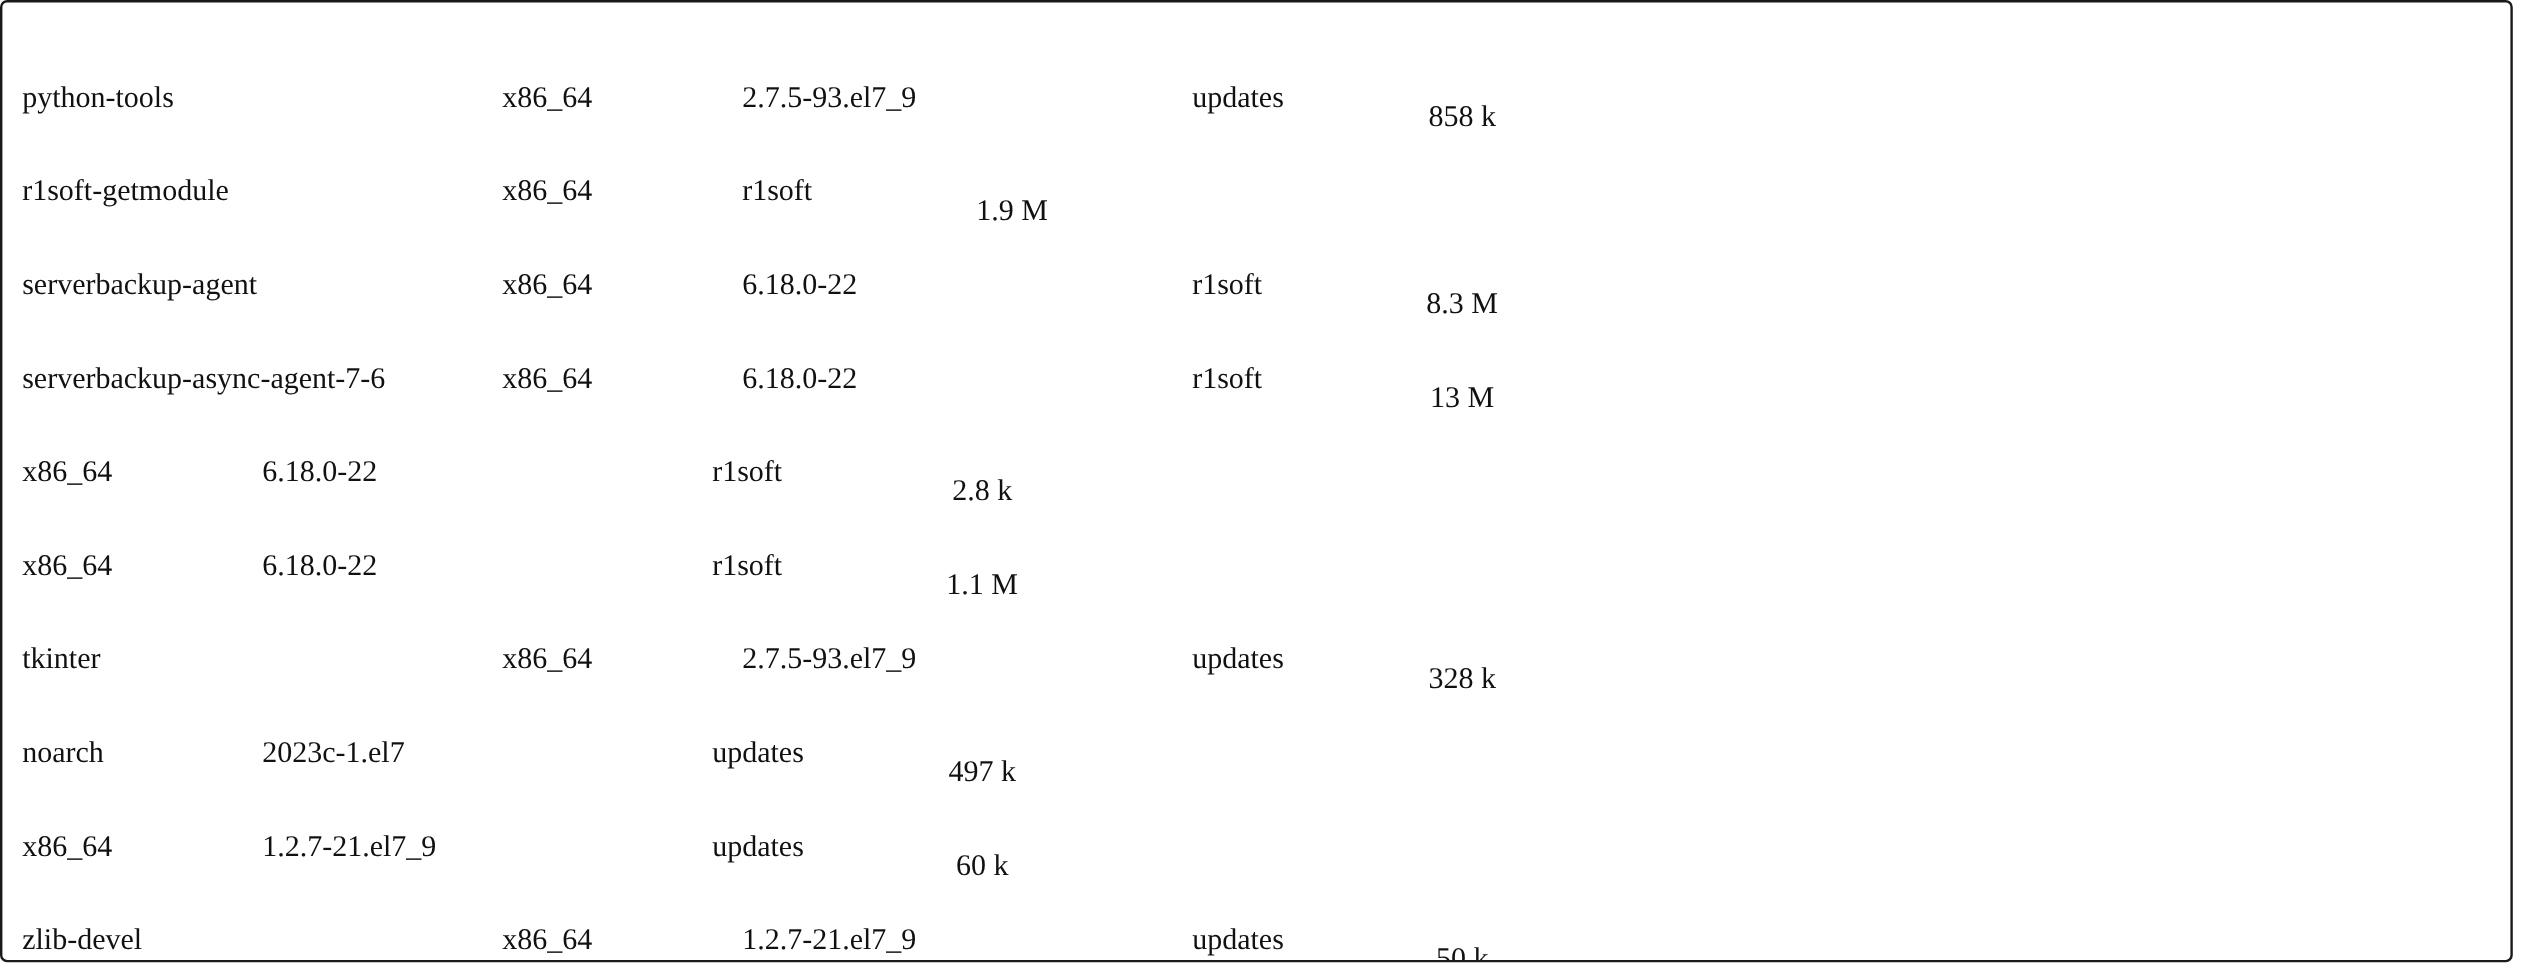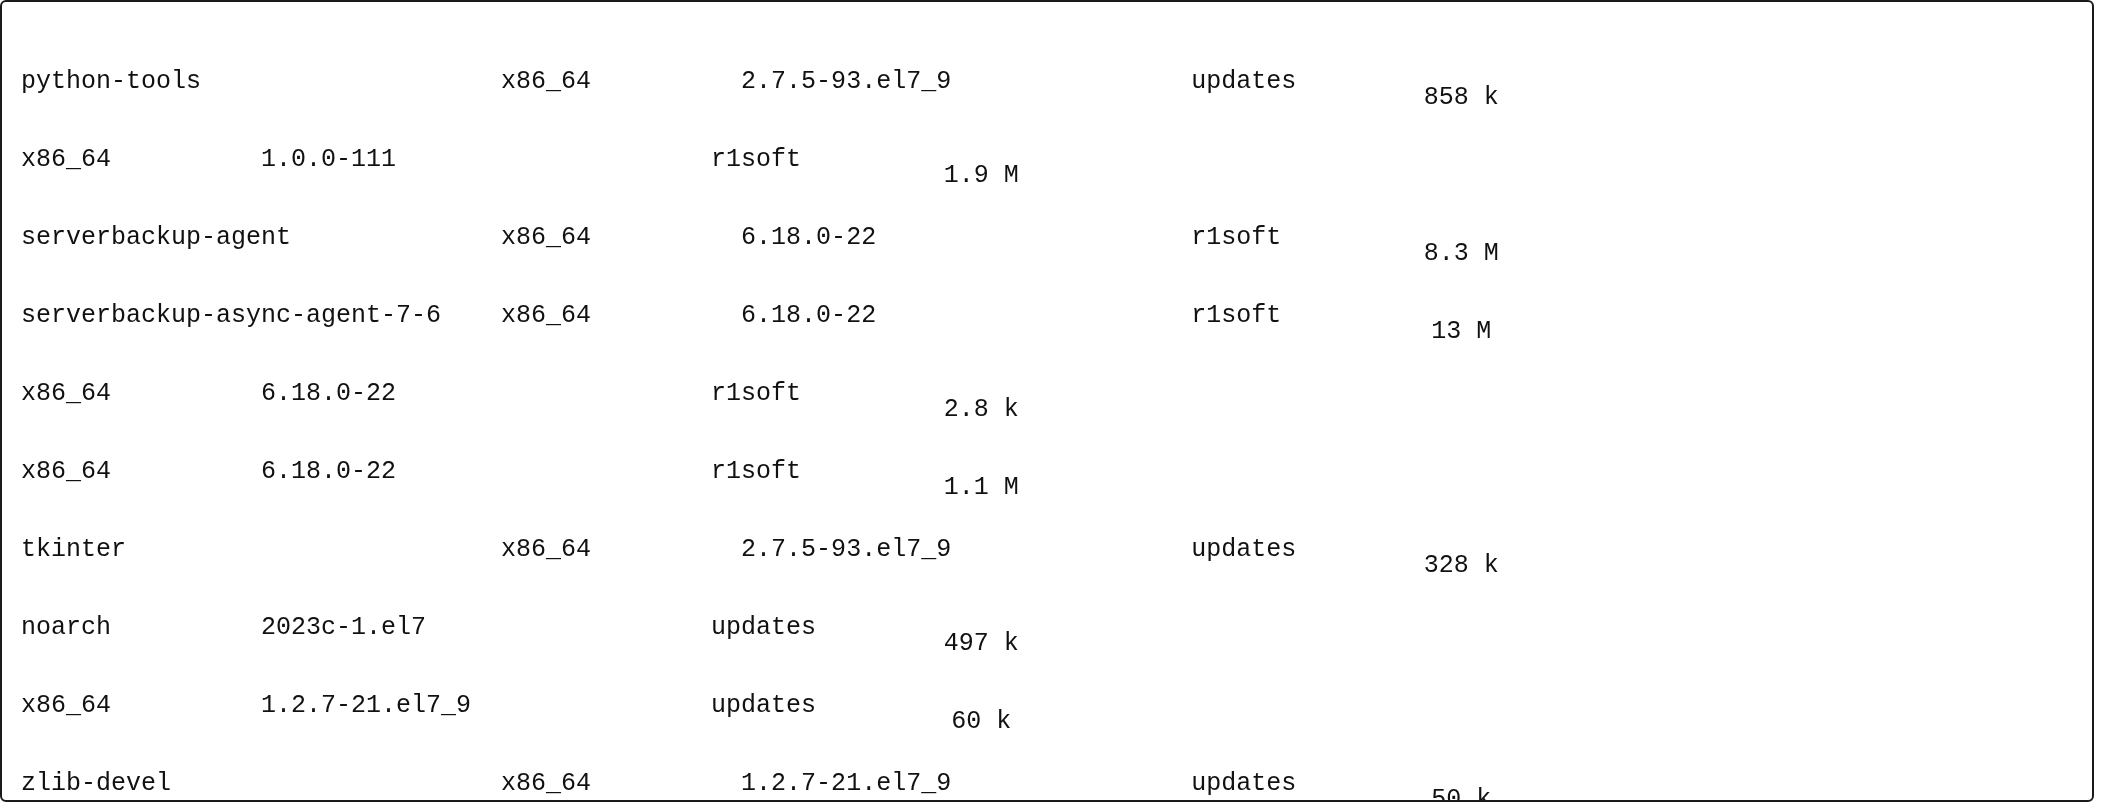--- a/index.html
+++ b/index.html
@@ -7,21 +7,21 @@
     padding: 0;
     background: #fff;
   }
   .terminal {
     width: 2094px;
     height: 802px;
     box-sizing: border-box;
     border: 2px solid #1a1a1a;
     border-radius: 6px;
     background: #ffffff;
-    font-family: Liberation Mono, monospace;
+    font-family: Liberation Serif, serif;
     font-size: 25px;
     line-height: 31px;
     color: #111;
     white-space: pre;
     overflow: hidden;
     padding: 2px 0 0 4px;
   }
   .row {
     display: flex;
   }
@@ -32,21 +32,21 @@
   .c-repo  { display:inline-block; width: 14ch; }
   .c-size  { display:inline-block; width: 8ch; text-align: center; margin-top: 16px; }
   .hdr { }
 </style>
 </head>
 <body>
 
 <div class="terminal">
 <div>
 <div class="row"><span class="pad1"></span><span class="c-name">python-tools</span><span class="c-arch">x86_64</span><span class="c-ver">2.7.5-93.el7_9</span><span class="c-repo">updates</span><span class="c-size">858 k</span></div>
-<div class="row"><span class="pad1"></span><span class="c-arch">x86_64</span><span class="c-ver">1.0.0-111</span><span class="c-repo">r1soft</span><span class="c-size">1.9 M</span></div>
+<div class="row"><span class="pad1"></span><span class="c-name">r1soft-getmodule</span><span class="c-arch">x86_64</span><span class="c-repo">r1soft</span><span class="c-size">1.9 M</span></div>
 <div class="row"><span class="pad1"></span><span class="c-name">serverbackup-agent</span><span class="c-arch">x86_64</span><span class="c-ver">6.18.0-22</span><span class="c-repo">r1soft</span><span class="c-size">8.3 M</span></div>
 <div class="row"><span class="pad1"></span><span class="c-name">serverbackup-async-agent-7-6</span><span class="c-arch">x86_64</span><span class="c-ver">6.18.0-22</span><span class="c-repo">r1soft</span><span class="c-size">13 M</span></div>
 <div class="row"><span class="pad1"></span><span class="c-arch">x86_64</span><span class="c-ver">6.18.0-22</span><span class="c-repo">r1soft</span><span class="c-size">2.8 k</span></div>
 <div class="row"><span class="pad1"></span><span class="c-arch">x86_64</span><span class="c-ver">6.18.0-22</span><span class="c-repo">r1soft</span><span class="c-size">1.1 M</span></div>
 <div class="row"><span class="pad1"></span><span class="c-name">tkinter</span><span class="c-arch">x86_64</span><span class="c-ver">2.7.5-93.el7_9</span><span class="c-repo">updates</span><span class="c-size">328 k</span></div>
 <div class="row"><span class="pad1"></span><span class="c-arch">noarch</span><span class="c-ver">2023c-1.el7</span><span class="c-repo">updates</span><span class="c-size">497 k</span></div>
 <div class="row"><span class="pad1"></span><span class="c-arch">x86_64</span><span class="c-ver">1.2.7-21.el7_9</span><span class="c-repo">updates</span><span class="c-size">60 k</span></div>
 <div class="row"><span class="pad1"></span><span class="c-name">zlib-devel</span><span class="c-arch">x86_64</span><span class="c-ver">1.2.7-21.el7_9</span><span class="c-repo">updates</span><span class="c-size">50 k</span></div>
 </div>
 <div class="hdr">Removing:</div>

